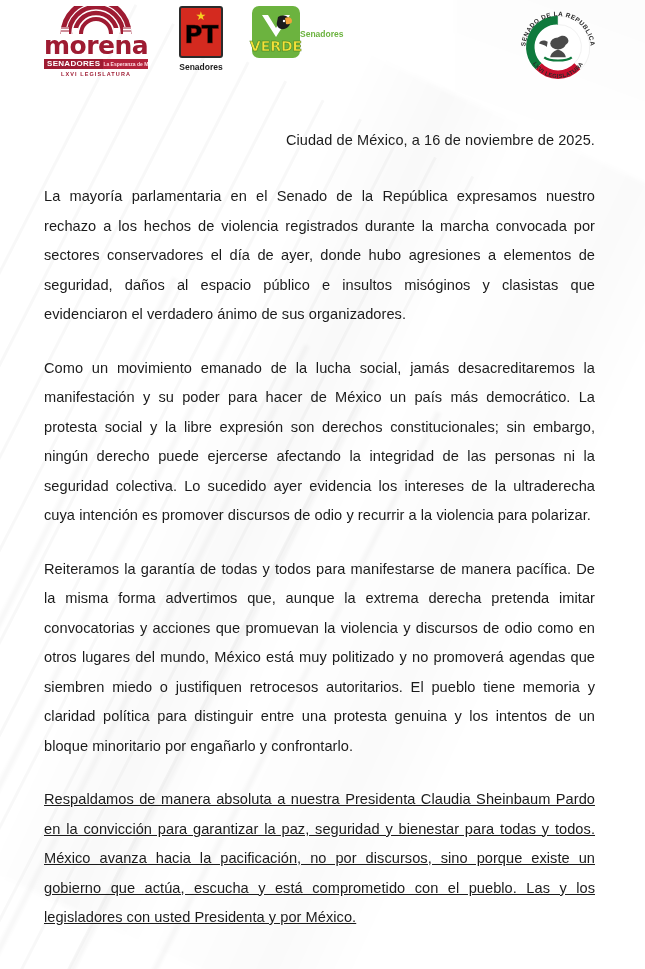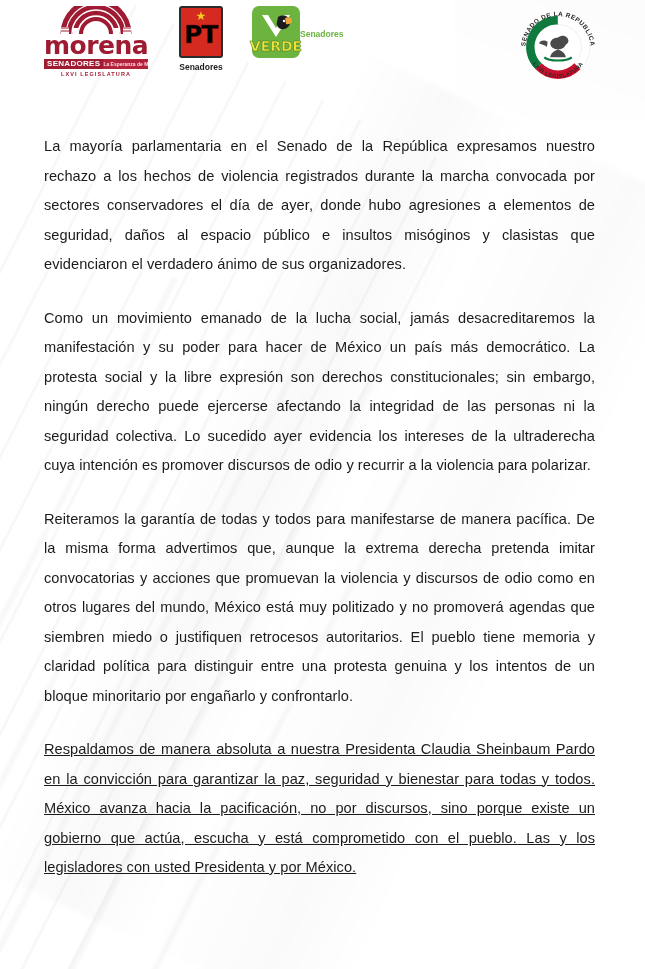--- a/index.html
+++ b/index.html
@@ -387,20 +387,21 @@
         <text font-family="Liberation Sans, sans-serif" font-size="6.6" font-weight="700" fill="#2a2a2a" letter-spacing="0.5">
           <textPath href="#arcBot" startOffset="50%" text-anchor="middle">LXVI LEGISLATURA</textPath>
         </text>
       </svg>
     </div>
 
   </div>
 
   <div class="doc">
 
+    <div class="dateline">Ciudad de México, a 16 de noviembre de 2025.</div>
 
     <div class="body-text">
       <p class="para">La mayoría parlamentaria en el Senado de la República expresamos nuestro rechazo a los hechos de violencia registrados durante la marcha convocada por sectores conservadores el día de ayer, donde hubo agresiones a elementos de seguridad, daños al espacio público e insultos misóginos y clasistas que evidenciaron el verdadero ánimo de sus organizadores.</p>
       <p class="para">Como un movimiento emanado de la lucha social, jamás desacreditaremos la manifestación y su poder para hacer de México un país más democrático. La protesta social y la libre expresión son derechos constitucionales; sin embargo, ningún derecho puede ejercerse afectando la integridad de las personas ni la seguridad colectiva. Lo sucedido ayer evidencia los intereses de la ultraderecha cuya intención es promover discursos de odio y recurrir a la violencia para polarizar.</p>
       <p class="para">Reiteramos la garantía de todas y todos para manifestarse de manera pacífica. De la misma forma advertimos que, aunque la extrema derecha pretenda imitar convocatorias y acciones que promuevan la violencia y discursos de odio como en otros lugares del mundo, México está muy politizado y no promoverá agendas que siembren miedo o justifiquen retrocesos autoritarios. El pueblo tiene memoria y claridad política para distinguir entre una protesta genuina y los intentos de un bloque minoritario por engañarlo y confrontarlo.</p>
       <p class="para">Respaldamos de manera absoluta a nuestra Presidenta Claudia Sheinbaum Pardo en la convicción para garantizar la paz, seguridad y bienestar para todas y todos. México avanza hacia la pacificación, no por discursos, sino porque existe un gobierno que actúa, escucha y está comprometido con el pueblo. Las y los legisladores con usted Presidenta y por México.</p>
     </div>
 
   </div>
 

